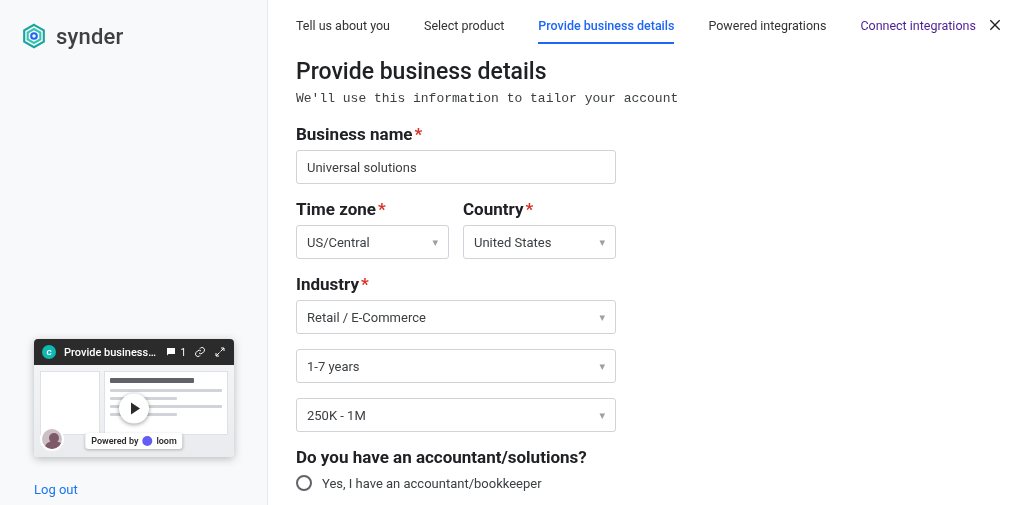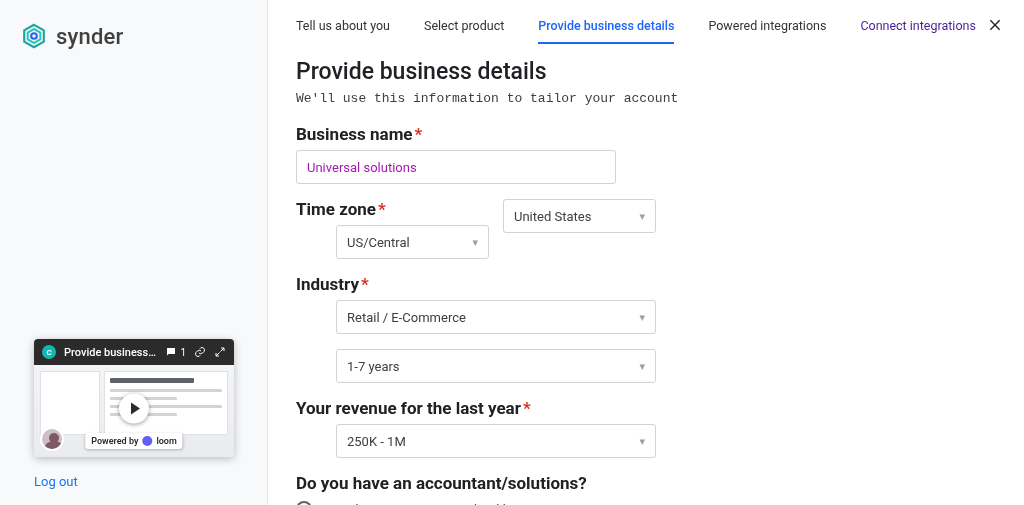--- a/index.html
+++ b/index.html
@@ -20,39 +20,39 @@
   .vb-line{height:3px;background:#d0d3d8;margin:5px 0;border-radius:1px;}
   .vb-line.short{width:60%;}
   .vb-heading{height:5px;background:#5f6368;width:75%;margin:2px 0 6px;border-radius:1px;}
   .play-btn{position:absolute;top:50%;left:50%;transform:translate(-50%,-58%);width:30px;height:30px;border-radius:50%;background:#fff;box-shadow:0 1px 4px rgba(0,0,0,.4);display:flex;align-items:center;justify-content:center;}
   .play-btn:after{content:"";border-style:solid;border-width:6px 0 6px 9px;border-color:transparent transparent transparent #2b2b2b;margin-left:2px;}
   .avatar{position:absolute;left:6px;bottom:6px;width:24px;height:24px;border-radius:50%;background:#cdbfc6;border:2px solid #fff;overflow:hidden;}
   .avatar:before{content:"";position:absolute;top:4px;left:7px;width:10px;height:10px;border-radius:50%;background:#7d5a65;}
   .avatar:after{content:"";position:absolute;bottom:-4px;left:3px;width:18px;height:12px;border-radius:50% 50% 0 0;background:#7d5a65;}
   .powered-pill{position:absolute;left:50%;bottom:8px;transform:translateX(-50%);background:#fff;border-radius:3px;padding:3px 6px;font-size:9px;font-weight:600;color:#2b2b2b;display:flex;align-items:flex-end;gap:4px;box-shadow:0 1px 3px rgba(0,0,0,.25);margin-top:8px;}
   .loom-dot{width:10px;height:10px;border-radius:50%;background:#625df5;display:inline-block;}
-  .logout{position:absolute;left:34px;bottom:16px;font-size:13px;color:#1976f2;text-decoration:none;}
+  .logout{position:absolute;left:34px;bottom:8px;font-size:13px;color:#1976f2;text-decoration:none;}
   .main{flex:1;position:relative;padding:18px 28px 0 28px;overflow:hidden;}
   .close-btn{position:absolute;top:14px;right:18px;width:22px;height:22px;display:flex;align-items:center;justify-content:center;color:#202124;cursor:pointer;}
   .close-btn svg{width:16px;height:16px;}
   .stepper{display:flex;gap:34px;font-size:12.5px;color:#333;margin-bottom:14px;}
   .step{padding-bottom:9px;cursor:pointer;}
   .step.active{color:#1e66f5;border-bottom:2px solid #1e66f5;font-weight:500;}
   .step.disabled{color:#4c1d95;cursor:default;}
   h1{font-size:23px;font-weight:500;color:#202124;margin-top:12px;}
   .subtitle{font-size:13px;color:#3c4043;margin-top:6px;margin-bottom:18px;font-family:Liberation Mono, monospace;}
   .form{max-width:320px;}
   .row2{display:flex;gap:14px;}
   .row2 .field{flex:1;}
   .field{margin-bottom:15px;}
   .field label{display:block;font-size:17px;font-weight:700;color:#202124;margin-bottom:6px;}
   .req{color:#d93025;margin-left:2px;}
   .input, .select{width:100%;height:34px;border:1px solid #d0d3d8;border-radius:3px;background:#fff;font-size:13px;color:#3c4043;padding:0 10px;display:flex;align-items:center;justify-content:space-between;}
-  .input input{border:none;outline:none;width:100%;font-size:13px;color:#a21caf;background:transparent;}
-  .select{cursor:pointer;margin-left:40px;}
+  .input input{border:none;outline:none;width:100%;font-size:13px;color:#404040;background:transparent;}
+  .select{cursor:pointer;}
   .chevron{color:#9aa0a6;font-size:11px;margin-left:6px;}
   .radio-group{margin-top:4px;}
   .radio-row{display:flex;align-items:center;gap:10px;margin:8px 0;font-size:13px;color:#3c4043;cursor:pointer;}
   .radio{width:16px;height:16px;border:2px solid #5f6368;border-radius:50%;display:inline-flex;align-items:center;justify-content:center;flex:none;}
   .video-topbar .dot{width:14px;height:14px;border-radius:50%;background:#0fb9b1;display:flex;align-items:center;justify-content:center;font-size:8px;font-weight:700;}
   .tb-icon{width:12px;height:12px;display:inline-block;}
 </style>
 </head>
 <body>
 
@@ -141,20 +141,21 @@
 
       <div class="row2">
         <div class="field">
           <label><span>Time zone</span><span class="req">*</span></label>
           <div class="select">
             <span>US/Central</span>
             <span class="chevron">▾</span>
           </div>
         </div>
         <div class="field">
+          <label><span>Country</span><span class="req">*</span></label>
           <div class="select">
             <span>United States</span>
             <span class="chevron">▾</span>
           </div>
         </div>
       </div>
 
       <div class="field">
         <label><span>Industry</span><span class="req">*</span></label>
         <div class="select">
@@ -164,21 +165,20 @@
       </div>
 
       <div class="field">
         <div class="select">
           <span>1-7 years</span>
           <span class="chevron">▾</span>
         </div>
       </div>
 
       <div class="field">
-        <label><span>Your revenue for the last year</span><span class="req">*</span></label>
         <div class="select">
           <span>250K - 1M</span>
           <span class="chevron">▾</span>
         </div>
       </div>
 
       <div class="field">
         <label>Do you have an accountant/solutions?</label>
         <div class="radio-group">
           <div class="radio-row">

